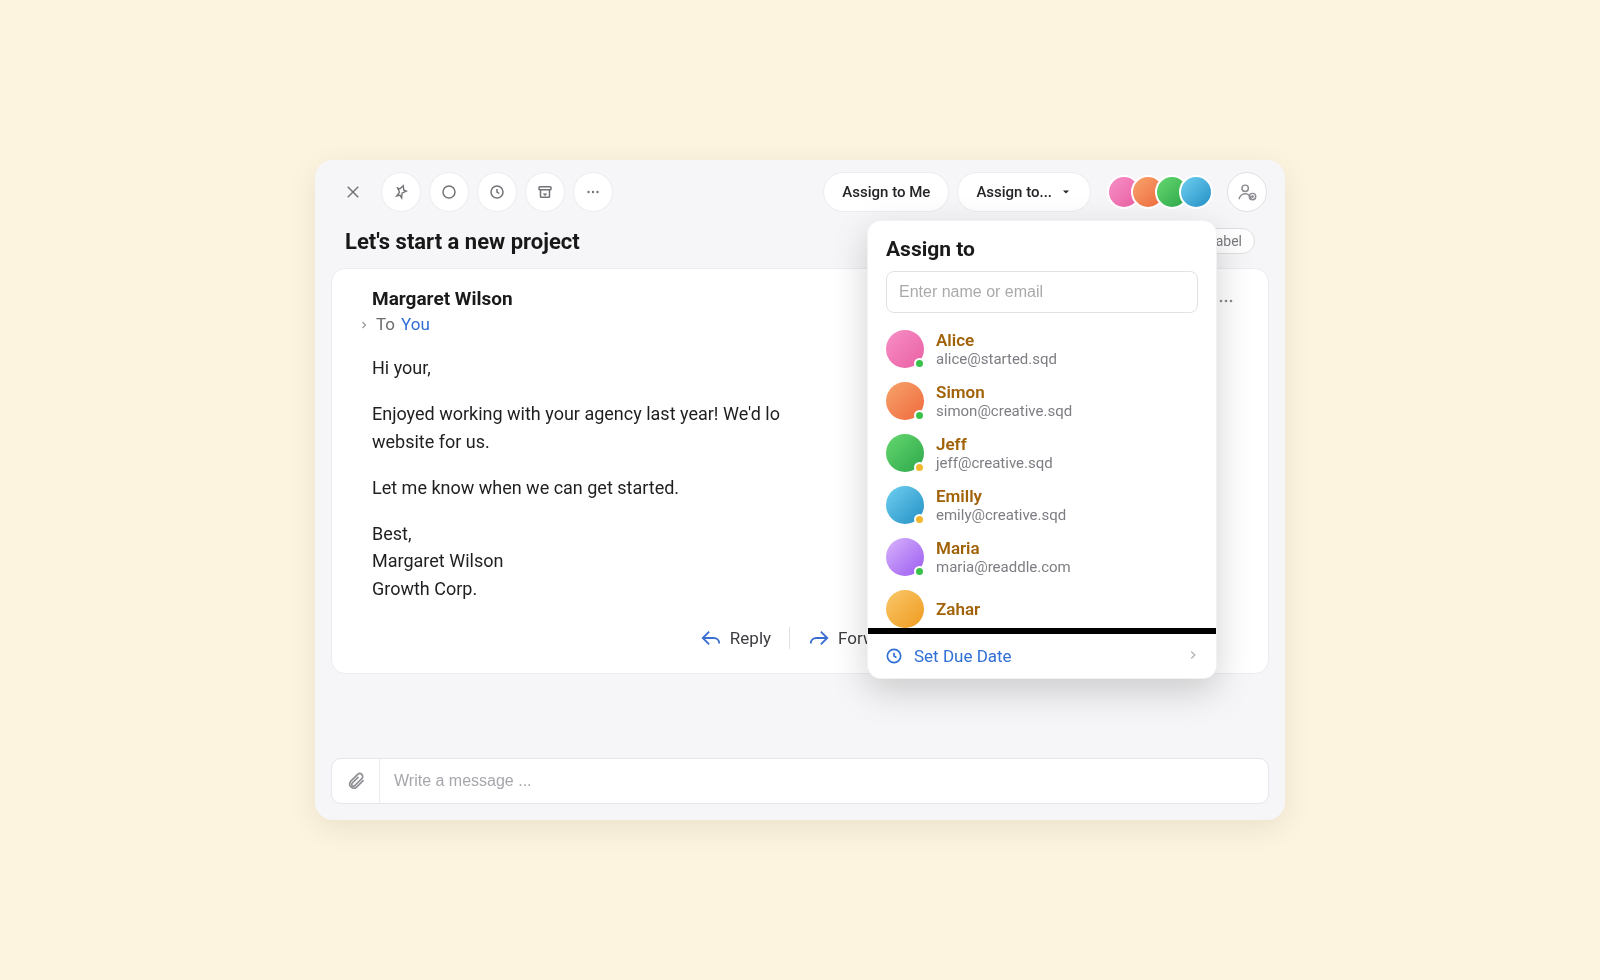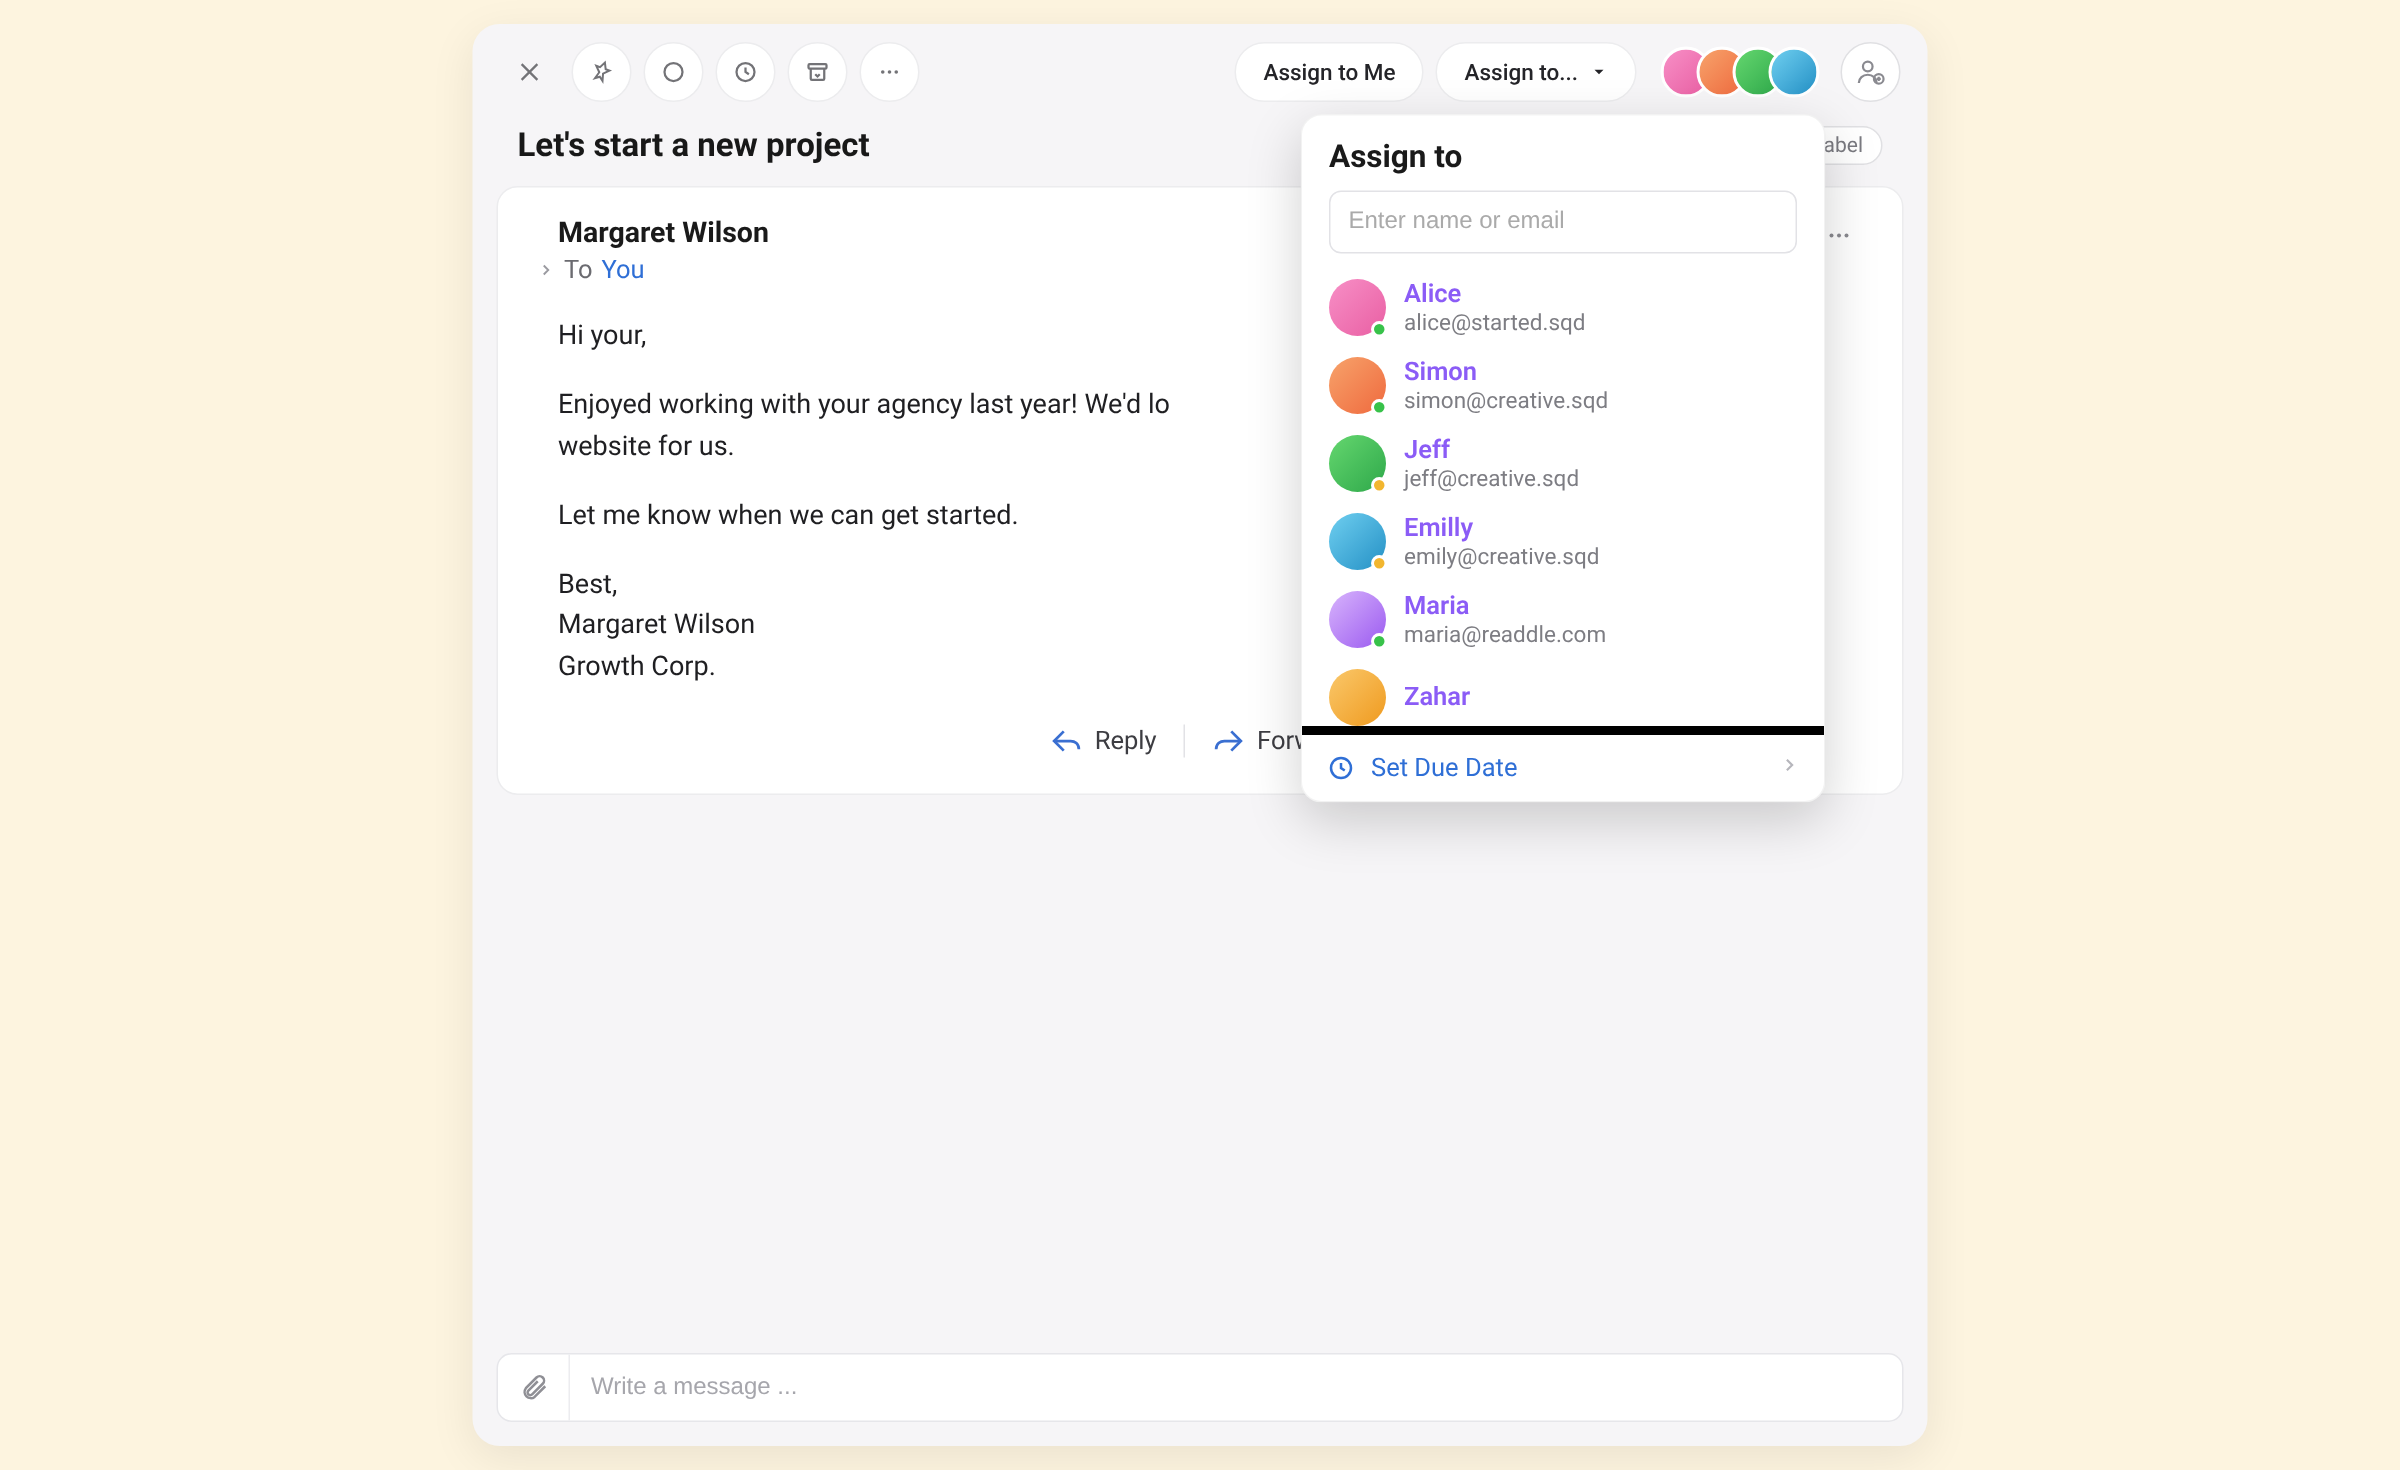--- a/index.html
+++ b/index.html
@@ -8,21 +8,21 @@
     font-family: -apple-system, BlinkMacSystemFont, "Segoe UI", Roboto, Helvetica, Arial, sans-serif;
     width: 1600px;
     height: 980px;
     display: flex;
     align-items: center;
     justify-content: center;
     color: #1a1a1a;
   }
   .window {
     width: 970px;
-    height: 948px;
+    height: 660px;
     background: #f6f5f7;
     border-radius: 18px;
     box-shadow: 0 8px 30px rgba(0,0,0,0.08);
     position: relative;
     display: flex;
     flex-direction: column;
     overflow: visible;
   }
   
   .toolbar {
@@ -236,21 +236,21 @@
     position: relative;
     flex-shrink: 0;
   }
   .status-dot {
     position: absolute;
     right: -1px; bottom: -1px;
     width: 11px; height: 11px;
     border-radius: 50%;
     border: 2px solid #fff;
   }
-  .contact-info .name { font-size: 17px; font-weight: 600; color:#8b5cf6; }
+  .contact-info .name { font-size: 17px; font-weight: 600; color:#a16207; }
   .contact-info .email { font-size: 15px; color: #7d7d83; }
   .group-label {
     font-size: 15px;
     color: #7d7d83;
     padding: 8px 12px 4px 12px;
   }
   .popover-footer {
     border-top: 6px solid #000000;
     padding: 12px 16px;
     display: flex;

